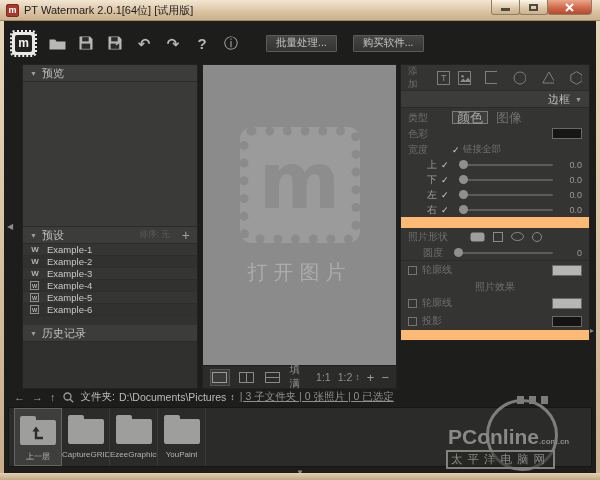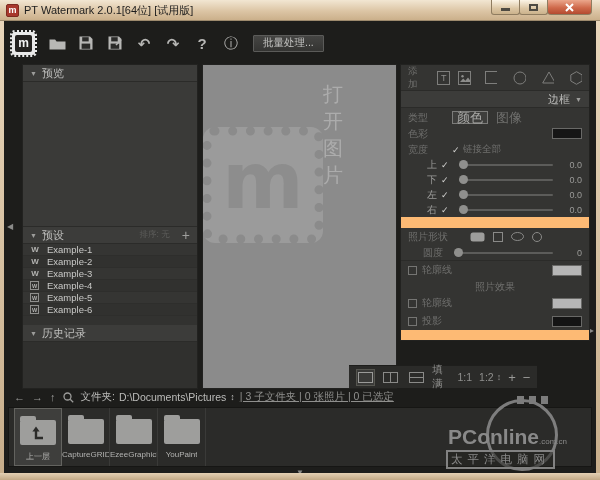--- a/index.html
+++ b/index.html
@@ -17,39 +17,39 @@
   .frame-l{position:absolute;left:0;top:21px;width:4px;bottom:0;background:linear-gradient(#e8d6bb,#c7ad8a);}
   .frame-r{position:absolute;right:0;top:21px;width:4px;bottom:0;background:linear-gradient(#e8d6bb,#c7ad8a);}
   .frame-b{position:absolute;left:0;bottom:0;width:600px;height:7px;background:linear-gradient(#e3d0b3,#c3a986);}
   .app{position:absolute;left:4px;top:21px;right:4px;bottom:7px;background:#1d1d1b;overflow:hidden;}
   
   .toolbar{position:absolute;left:6px;top:6px;height:32px;display:flex;align-items:center;}
   .logo-stamp{width:27px;height:27px;background:#e9e9e9;border:2px dotted #1d1d1b;border-radius:5px;display:flex;align-items:center;justify-content:center;margin-right:10px;}
   .logo-stamp .inner{width:17px;height:17px;background:#23211f;border-radius:2px;color:#f2f2f2;font-weight:bold;font-size:12px;display:flex;align-items:center;justify-content:center;line-height:1;}
   .tb-ico{width:20px;height:22px;display:flex;align-items:center;justify-content:center;margin-right:9px;color:#b7b7b5;font-size:15px;line-height:1;}
   .tb-ico.glyph{font-size:15px;font-weight:bold;}
-  .tb-btn{height:17px;background:linear-gradient(#454543,#343432);border:1px solid #5b5b59;color:#c3c3c1;font-size:10.5px;padding:0 9px;display:flex;align-items:center;margin-left:3px;border-radius:1px;}
+  .tb-btn{height:17px;background:linear-gradient(#454543,#343432);border:1px solid #5b5b59;color:#c3c3c1;font-size:10.5px;padding:0 9px;display:flex;align-items:center;margin-left:16px;border-radius:1px;}
   
   .panel{position:absolute;background:#fdba74;border:1px solid #222220;display:flex;flex-direction:column;}
   .sec-hd{height:17px;background:#3c3c3a;border-bottom:1px solid #2b2b29;display:flex;align-items:center;padding:0 7px;color:#bfbfbd;font-size:11px;gap:5px;flex:none;}
   .sec-hd .tri{font-size:7px;color:#9d9d9b;}
   .dim{color:#6f6f6d;}
   
   .left-panel{left:18px;top:43px;width:176px;height:325px;}
   .preview-body{height:145px;background:#3a3a38;border-bottom:1px solid #2b2b29;flex:none;}
   .presets-sort{margin-left:auto;font-size:8.5px;color:#5c5c5a;}
   .plus-btn{font-size:14px;color:#9f9f9d;margin-left:7px;line-height:1;}
   .preset-row{height:12px;display:flex;align-items:center;padding:0 7px;font-size:9.5px;color:#c9c9c7;gap:7px;border-bottom:1px solid #2e2e2c;background:#353533;flex:none;}
   .preset-row:nth-child(even){background:#31312f;}
   .pw{font-size:8px;font-weight:bold;color:#b2b2b0;width:10px;text-align:center;}
   .pwbox{width:9px;height:9px;border:1px solid #8f8f8d;font-size:5.5px;font-weight:bold;color:#b2b2b0;display:flex;align-items:center;justify-content:center;margin-right:1px;}
   .spacer8{height:9px;flex:none;background:#323230;}
   .hist-body{flex:1;background:#30302e;}
   
-  .canvas{position:absolute;left:198px;top:43px;width:195px;height:325px;background:#8b8b8b;border:1px solid #222220;display:flex;flex-direction:row;}
+  .canvas{position:absolute;left:198px;top:43px;width:195px;height:325px;background:#8b8b8b;border:1px solid #222220;display:flex;flex-direction:column;align-items:center;}
   .stamp{margin-top:62px;width:120px;height:116px;background:#9b9b9b;border:9px dotted #8b8b8b;border-radius:12px;display:flex;align-items:center;justify-content:center;flex:none;}
   .stamp .glyph{font-size:78px;font-weight:bold;color:#8d8d8d;line-height:1;margin-top:-8px;font-family:"DejaVu Sans",sans-serif;}
   .open-label{margin-top:16px;font-size:20px;letter-spacing:6px;color:#acacac;}
   .cv-bar{margin-top:auto;width:100%;height:23px;background:#2b2b29;border-top:1px solid #1e1e1c;display:flex;align-items:center;padding:0 7px;gap:7px;color:#8f8f8d;font-size:10.5px;}
   .vm{width:21px;height:17px;display:flex;align-items:center;justify-content:center;}
   .vm.sel{background:#3a3a38;border:1px solid #55554f;}
   .cv-pm{font-size:13px;color:#9a9a98;}
   
   .right-panel{left:396px;top:43px;width:190px;height:277px;}
   .sec-hd.right{justify-content:flex-end;}
@@ -83,21 +83,21 @@
   .folder-ico{width:36px;height:25px;background:#9e9e9c;border-radius:2px;position:relative;margin-top:4px;flex:none;}
   .folder-ico:before{content:"";position:absolute;top:-4px;left:0;width:16px;height:5px;background:#9e9e9c;border-radius:2px 2px 0 0;}
   .tile-label{margin-top:6px;font-size:8px;color:#b3b3b1;white-space:nowrap;max-width:47px;overflow:hidden;}
   .bottom-collapse{position:absolute;left:50%;transform:translateX(-50%);top:447px;color:#8a8a88;font-size:8px;}
   
   .pconline{position:absolute;right:12px;top:382px;width:140px;height:78px;color:#8f8f8f;opacity:.88;pointer-events:none;}
   .pc-circle{position:absolute;right:26px;top:-4px;width:72px;height:72px;border:3px solid #8a8a8a;border-radius:50%;}
   .pc-teeth{position:absolute;right:36px;top:-7px;display:flex;gap:5px;}
   .pc-teeth span{width:7px;height:8px;background:#8a8a8a;display:block;}
   .pc-brand{position:absolute;left:4px;top:22px;font-size:21px;font-weight:bold;letter-spacing:0;color:#979797;}
-  .pc-suffix{font-size:8px;font-weight:normal;margin-top:12px;}
+  .pc-suffix{font-size:8px;font-weight:bold;margin-top:12px;}
   .pc-box{position:absolute;left:2px;top:47px;border:2px solid #8f8f8f;padding:0 3px;font-size:11.5px;letter-spacing:5px;color:#979797;background:rgba(32,32,30,.55);}
 </style>
 </head>
 <body>
 
 <div class="window">
 
   <div class="titlebar">
     <div class="app-ico">
         <span>m</span>
@@ -155,20 +155,21 @@
       <div class="tb-ico glyph">
           <span>↷</span>
         </div>
       <div class="tb-ico glyph">
           <span>?</span>
         </div>
       <div class="tb-ico">
           <span style="font-size:14px;">ⓘ</span>
         </div>
       <div class="tb-btn">批量处理...</div>
+      <div class="tb-btn">购买软件...</div>
     </div>
 
     <div class="edge" style="left:3px;top:202px;"><span>◀</span></div>
 
     <div class="edge" style="right:2px;top:306px;"><span>▶</span></div>
 
     <div class="panel left-panel">
       <div class="sec-hd">
         <span class="tri">▼</span>
         <span>预览</span>

